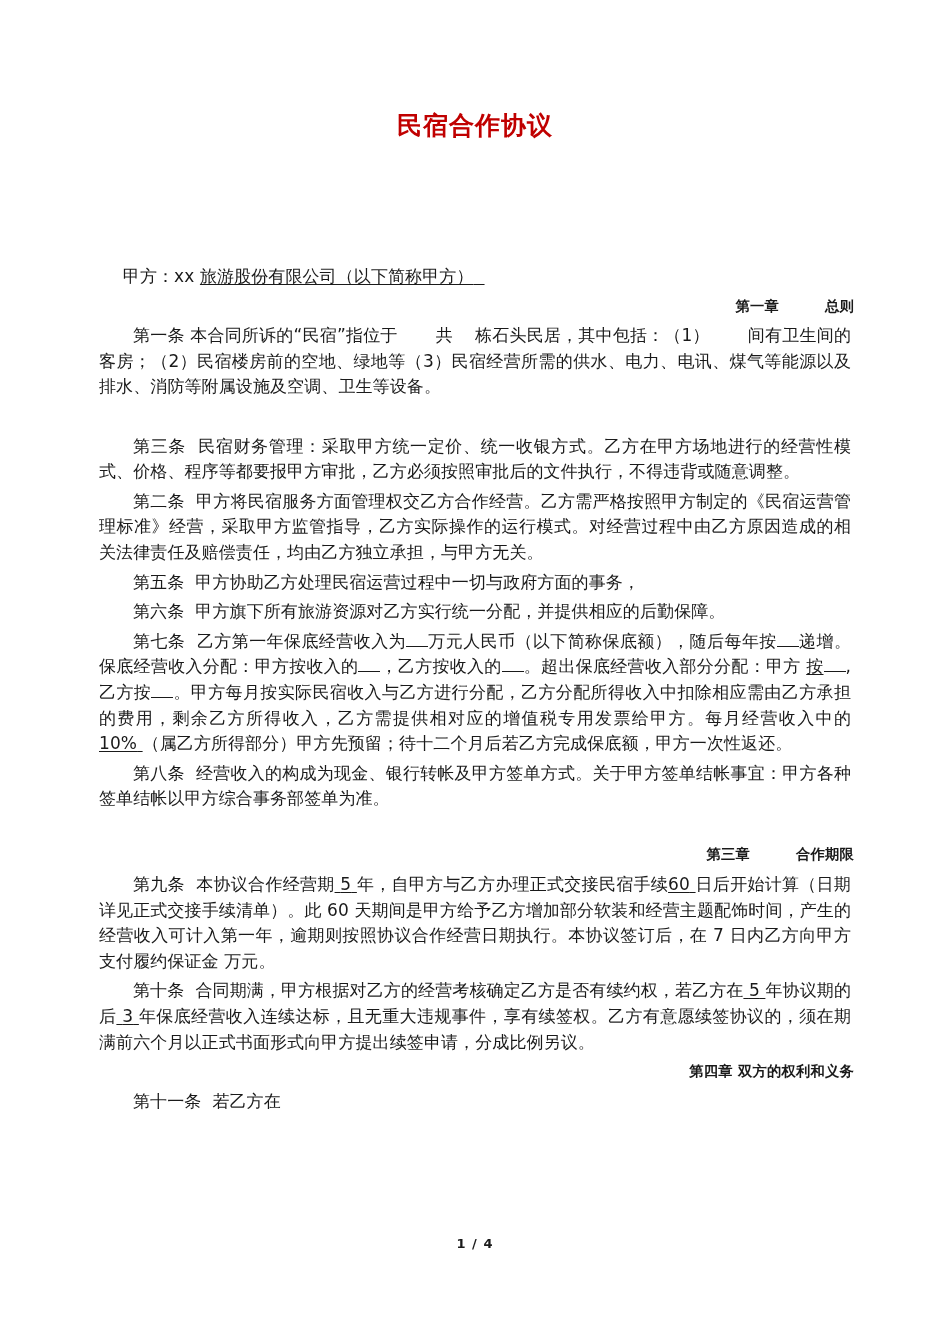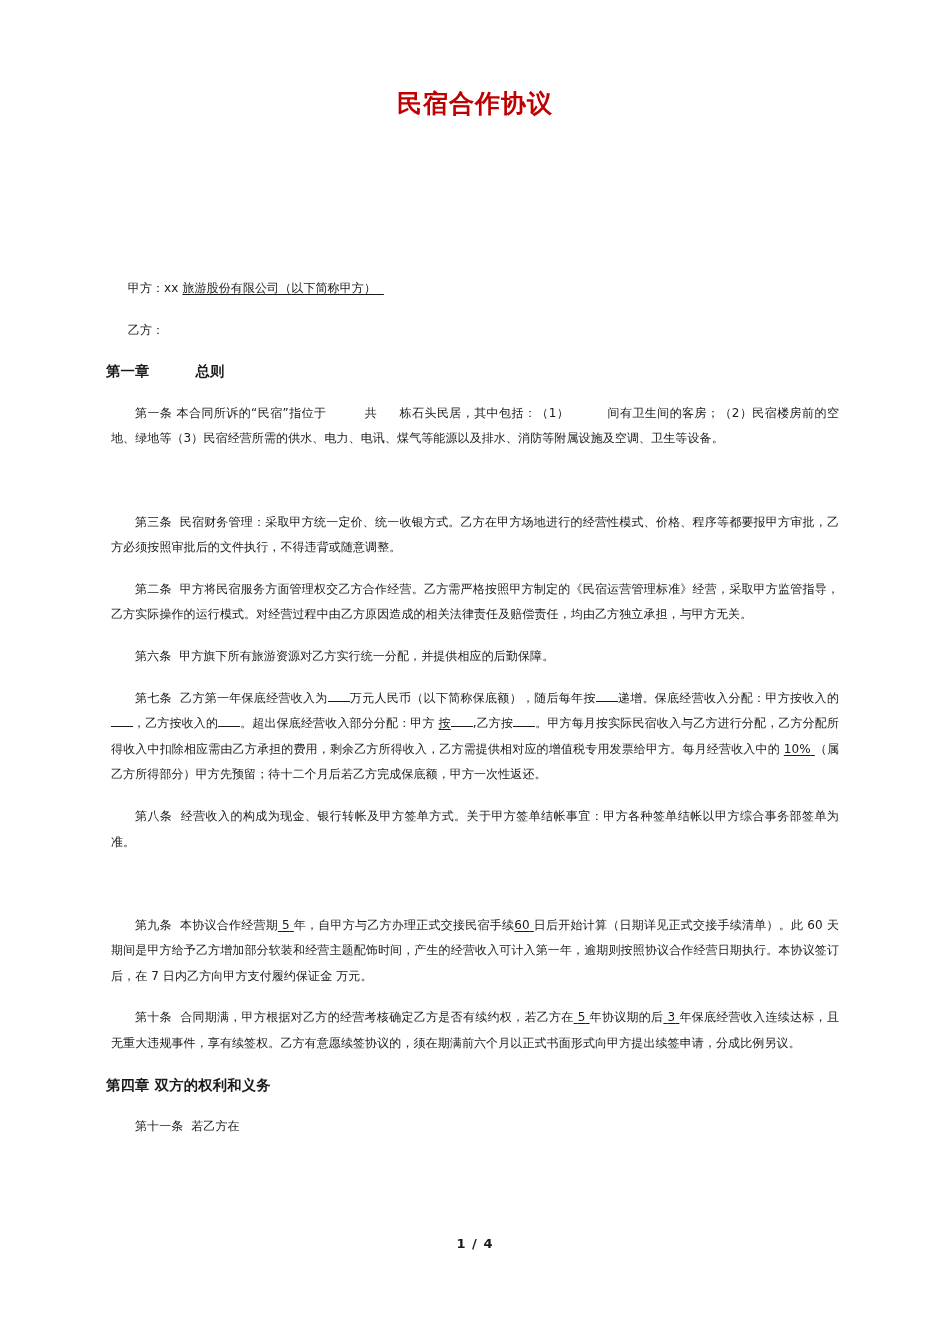--- a/index.html
+++ b/index.html
@@ -27,46 +27,46 @@
     right: 95px;
     top: 0;
   }
   .doc-title {
     text-align: center;
     color: #c00000;
     font-size: 25px;
     font-weight: bold;
     letter-spacing: 1px;
     margin: 0;
-    padding-top: 86px;
+    padding-top: 108px;
     line-height: 36px;
   }
   .spacer-after-title {
     height: 52px;
   }
   p.para {
-    margin: 16px;
-    font-size: 12px;
+    margin: 4px;
+    font-size: 17px;
     line-height: 25.6px;
     text-align: justify;
     text-justify: inter-ideograph;
     letter-spacing: 0.1px;
   }
   p.indent {
     text-indent: 2em;
   }
   p.party {
     text-indent: 1.4em;
   }
   h2.chapter {
-    margin: 11px;
+    margin: 1px;
     font-size: 14.3px;
     line-height: 25.6px;
     font-weight: bold;
-    text-align: left;
+    text-align: right;
     letter-spacing: 0.2px;
   }
   .u {
     text-decoration: underline;
     text-underline-offset: 2px;
   }
   .blank-sm {
     display: inline-block;
     min-width: 22px;
     border-bottom: 1px solid #1a1a1a;
@@ -94,44 +94,45 @@
 <div class="page">
 
   <h1 class="doc-title">民宿合作协议</h1>
 
   <div class="spacer-after-title"></div>
 
   <div class="content" style="top:260px;">
 
     <p class="para party"><span>甲方：xx </span><span class="u">旅游股份有限公司（以下简称甲方）</span><span class="u">&nbsp;&nbsp;</span></p>
 
-    <p class="para party">乙方：</p>
 
 
     <h2 class="chapter"><span>第一章</span><span class="gap-lg"></span><span>总则</span></h2>
 
     <p class="para indent"><span>第一条</span>&nbsp;<span>本合同所诉的“民宿”指位于</span><span class="gap-md"></span><span>共</span><span class="gap-sm"></span><span>栋石头民居，其中包括：（1）</span><span class="gap-md"></span><span>间有卫生间的客房；（2）民宿楼房前的空地、绿地等（3）民宿经营所需的供水、电力、电讯、煤气等能源以及排水、消防等附属设施及空调、卫生等设备。</span></p>
 
     <div class="blockgap"></div>
 
     <p class="para indent"><span>第三条</span>&nbsp;&nbsp;<span>民宿财务管理：采取甲方统一定价、统一收银方式。乙方在甲方场地进行的经营性模式、价格、程序等都要报甲方审批，乙方必须按照审批后的文件执行，不得违背或随意调整。</span></p>
 
     <p class="para indent"><span>第二条</span>&nbsp;&nbsp;<span>甲方将民宿服务方面管理权交乙方合作经营。乙方需严格按照甲方制定的《民宿运营管理标准》经营，采取甲方监管指导，乙方实际操作的运行模式。对经营过程中由乙方原因造成的相关法律责任及赔偿责任，均由乙方独立承担，与甲方无关。</span></p>
 
 
+    <p class="para indent"><span>第五条</span>&nbsp;&nbsp;<span>甲方协助乙方处理民宿运营过程中一切与政府方面的事务，</span></p>
 
     <p class="para indent"><span>第六条</span>&nbsp;&nbsp;<span>甲方旗下所有旅游资源对乙方实行统一分配，并提供相应的后勤保障。</span></p>
 
 
     <p class="para indent"><span>第七条</span>&nbsp;&nbsp;<span>乙方第一年保底经营收入为</span><span class="blank-sm"></span><span>万元人民币（以下简称保底额），随后每年按</span><span class="blank-sm"></span><span>递增。保底经营收入分配：甲方按收入的</span><span class="blank-sm"></span><span>，乙方按收入的</span><span class="blank-sm"></span><span>。超出保底经营收入部分分配：甲方 </span><span class="u">按</span><span class="blank-sm"></span><span>,乙方按</span><span class="blank-sm"></span><span>。甲方每月按实际民宿收入与乙方进行分配，乙方分配所得收入中扣除相应需由乙方承担的费用，剩余乙方所得收入，乙方需提供相对应的增值税专用发票给甲方。每月经营收入中的 </span><span class="u">10%</span><span class="u">&nbsp;</span><span>（属乙方所得部分）甲方先预留；待十二个月后若乙方完成保底额，甲方一次性返还。</span></p>
 
     <p class="para indent"><span>第八条</span>&nbsp;&nbsp;<span>经营收入的构成为现金、银行转帐及甲方签单方式。关于甲方签单结帐事宜：甲方各种签单结帐以甲方综合事务部签单为准。</span></p>
 
     <div class="blockgap"></div>
 
+    <h2 class="chapter"><span>第三章</span><span class="gap-lg"></span><span>合作期限</span></h2>
 
     <p class="para indent"><span>第九条</span>&nbsp;&nbsp;<span>本协议合作经营期</span><span class="u">&nbsp;<span>5</span>&nbsp;</span><span>年，自甲方与乙方办理正式交接民宿手续</span><span class="u"><span>60</span>&nbsp;</span><span>日后开始计算（日期详见正式交接手续清单）。此 60 天期间是甲方给予乙方增加部分软装和经营主题配饰时间，产生的经营收入可计入第一年，逾期则按照协议合作经营日期执行。本协议签订后，在 7 日内乙方向甲方支付履约保证金  万元。</span></p>
 
     <p class="para indent"><span>第十条</span>&nbsp;&nbsp;<span>合同期满，甲方根据对乙方的经营考核确定乙方是否有续约权，若乙方在</span><span class="u">&nbsp;<span>5</span>&nbsp;</span><span>年协议期的后</span><span class="u">&nbsp;<span>3</span>&nbsp;</span><span>年保底经营收入连续达标，且无重大违规事件，享有续签权。乙方有意愿续签协议的，须在期满前六个月以正式书面形式向甲方提出续签申请，分成比例另议。</span></p>
 
     <h2 class="chapter"><span>第四章</span>&nbsp;<span>双方的权利和义务</span></h2>
 
     <p class="para indent"><span>第十一条</span>&nbsp;&nbsp;<span>若乙方在</span></p>
 
   </div>

